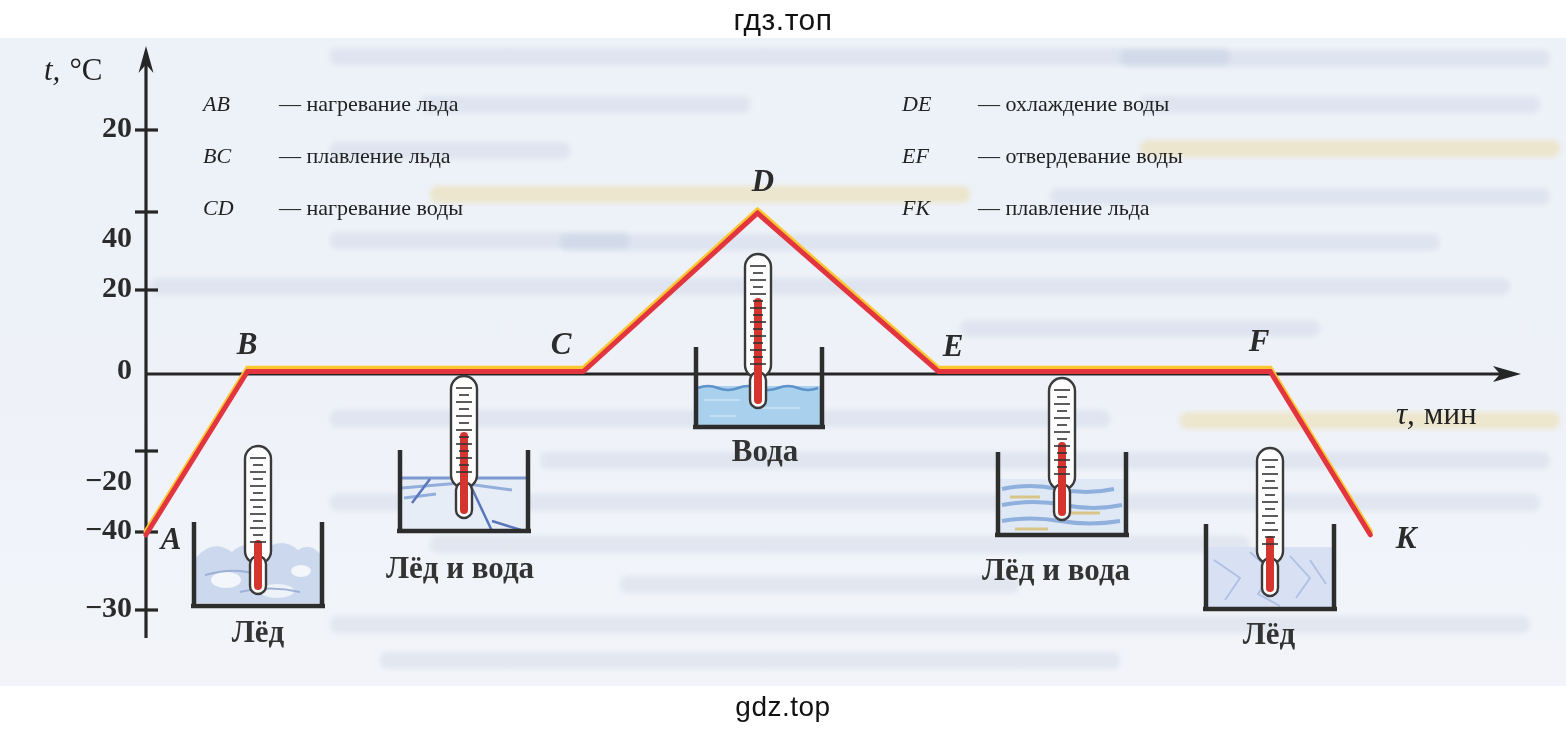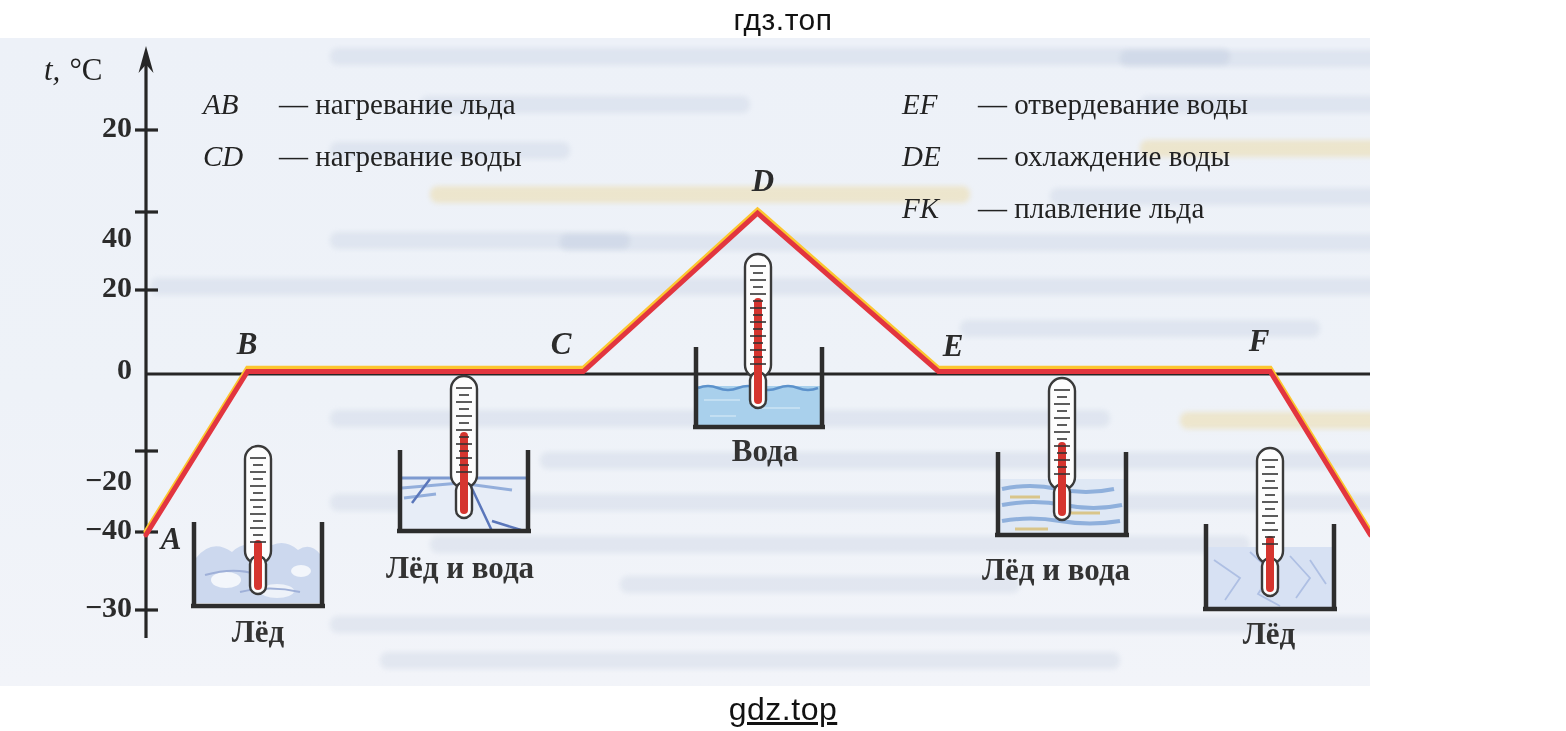--- a/index.html
+++ b/index.html
@@ -1,36 +1,36 @@
 <!DOCTYPE html>
 <html><head>
 <meta charset="utf-8">
 <style>
   html,body{margin:0;padding:0;background:#ffffff;}
-  #stage{position:relative;width:1370px;height:731px;background:#ffffff;overflow:hidden;
+  #stage{position:relative;width:1566px;height:731px;background:#ffffff;overflow:hidden;
          font-family:"Liberation Serif","DejaVu Serif",serif;color:#262626;}
   #scan{position:absolute;left:0;top:38px;width:1566px;height:648px;
         background:linear-gradient(180deg,#edf1f8 0%,#eef2f8 55%,#f2f4f9 100%);}
   #ghost-layer{position:absolute;left:0;top:0;width:1566px;height:731px;pointer-events:none;}
   .ghost{position:absolute;height:17px;border-radius:8px;filter:blur(2.5px);}
   .ghost.b{background:rgba(138,156,192,0.14);}
   .ghost.y{background:rgba(235,202,105,0.30);}
   #vec{position:absolute;left:0;top:0;}
   .txt{position:absolute;white-space:nowrap;}
   .wm{left:0;width:1566px;text-align:center;font-family:"Liberation Sans","DejaVu Sans",sans-serif;
       color:#121212;letter-spacing:.5px;}
   #wm-top{top:3px;font-size:30px;font-weight:500;}
-  #wm-bottom{top:691px;font-size:32px;font-weight:400;text-decoration:underline;}
+  #wm-bottom{top:691px;font-size:28px;font-weight:400;}
   .axis-label{font-size:31px;display:flex;gap:9px;color:#222;}
   .axis-label .var{font-style:italic;}
   .ytick{left:36px;width:96px;text-align:right;font-size:30px;font-weight:600;color:#2b2b2b;}
   .pt{font-style:italic;font-size:31px;font-weight:600;color:#2b2b2b;transform:translateX(-50%);}
   .caption{font-size:31px;font-weight:600;color:#333;transform:translateX(-50%);}
   .legend-col{display:flex;flex-direction:column;gap:16px;}
-  .legend-row{display:flex;align-items:flex-end;gap:14px;font-size:29px;line-height:36px;color:#222;}
+  .legend-row{display:flex;align-items:flex-end;gap:14px;font-size:22px;line-height:36px;color:#222;}
   .legend-row .seg{font-style:italic;min-width:62px;font-weight:500;}
   .beaker{stroke:#2d2d2d;stroke-width:4.5;fill:none;}
   .thermo-cap{fill:#fdfdfd;stroke:#3a3a3a;stroke-width:2.4;}
   .thermo-ticks line{stroke:#333;stroke-width:1.6;}
   .rod{fill:#d5352f;}
 </style>
 </head>
 <body>
 
 <div id="stage">
@@ -240,32 +240,36 @@
   <div class="txt ytick" style="top:431px;margin-top:32px;">−20</div>
   <div class="txt ytick" style="top:512px;">−40</div>
   <div class="txt ytick" style="top:590px;">−30</div>
 
   <div class="txt legend-col" style="left:203px;top:86px;">
     <div class="legend-row">
       <span class="seg">AB</span>
       <span>— нагревание льда</span>
     </div>
     <div class="legend-row">
+      <span class="seg">BC</span>
+      <span>— плавление льда</span>
+    </div>
+    <div class="legend-row">
       <span class="seg">CD</span>
       <span>— нагревание воды</span>
     </div>
   </div>
   <div class="txt legend-col" style="left:902px;top:86px;">
     <div class="legend-row">
+      <span class="seg">DE</span>
+      <span>— охлаждение воды</span>
+    </div>
+    <div class="legend-row">
       <span class="seg">EF</span>
       <span>— отвердевание воды</span>
-    </div>
-    <div class="legend-row">
-      <span class="seg">DE</span>
-      <span>— охлаждение воды</span>
     </div>
     <div class="legend-row">
       <span class="seg">FK</span>
       <span>— плавление льда</span>
     </div>
   </div>
 
   <div class="txt pt" style="left:171px;top:521px;">A</div>
   <div class="txt pt" style="left:247px;top:326px;">B</div>
   <div class="txt pt" style="left:561px;top:326px;">C</div>

